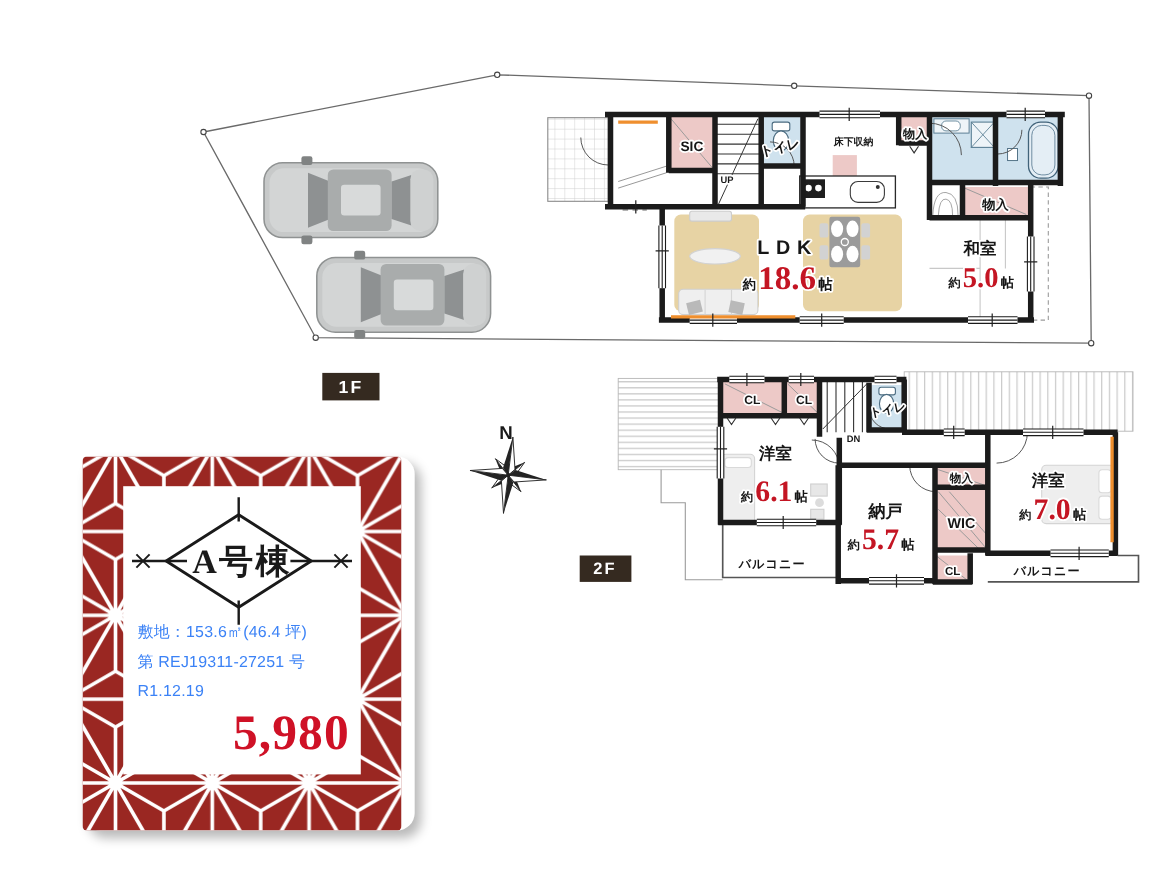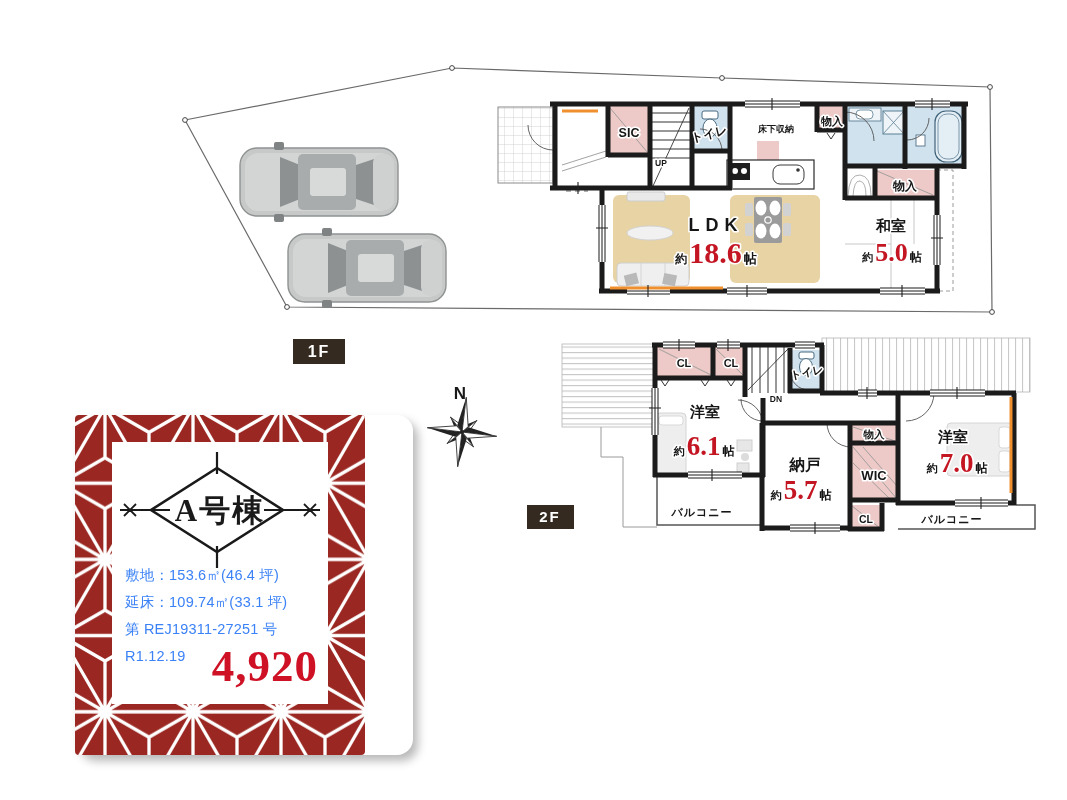--- a/index.html
+++ b/index.html
@@ -8,21 +8,21 @@
   #plan-svg{position:absolute;left:0;top:0;}
   text{font-family:"Liberation Sans",sans-serif;}
   .halo{stroke:#ffffff;stroke-width:3.2px;paint-order:stroke;stroke-linejoin:round;}
   .rn{fill:#161616;font-weight:bold;text-anchor:middle;}
   .sz{text-anchor:middle;}
   .sz .ax{fill:#161616;font-weight:bold;}
   .sz .big{fill:#c41523;font-family:"Liberation Serif",serif;font-weight:bold;}
   .sm{fill:#161616;font-weight:bold;text-anchor:middle;}
   .tag-text{fill:#ffffff;font-weight:bold;text-anchor:middle;letter-spacing:2px;}
   
-  #card{position:absolute;left:75px;top:415px;width:338px;height:340px;
+  #card{position:absolute;left:75px;top:415px;width:302px;height:340px;
         box-shadow:5px 6px 10px rgba(0,0,0,.28);border-radius:16px;}
   #card .card-bg{position:absolute;left:0;top:0;}
   #card .panel{position:absolute;left:37px;top:27px;width:216px;height:262px;background:#ffffff;}
   #card .emblem{position:absolute;left:0;top:4px;}
   #card .card-title{position:absolute;top:48px;left:0;width:100%;text-align:center;
         font-family:"Liberation Serif",serif;font-weight:bold;font-size:31px;color:#1a1a1a;letter-spacing:2px;}
   #card .lines{position:absolute;left:13px;top:122px;width:198px;font-size:14.5px;color:#3b82f6;
         letter-spacing:.2px;}
   #card .lines div{height:27px;line-height:22px;white-space:nowrap;}
   #card .price{position:absolute;right:10px;top:198px;font-family:"Liberation Serif",serif;
@@ -336,21 +336,20 @@
       <svg class="emblem" width="216" height="126">
         <g fill="none" stroke="#1a1a1a" stroke-width="2.2">
           <polygon points="105,22 171,64 105,106 39,64" stroke-width="2.6"></polygon>
           <path d="M105,6V28 M105,100V122 M8,64H58 M152,64H208"></path>
           <path d="M12,58L24,70 M24,58L12,70 M192,58L204,70 M204,58L192,70" stroke-width="1.8"></path>
         </g>
       </svg>
       <div class="card-title">A号棟</div>
       <div class="lines">
         <div>敷地：153.6㎡(46.4 坪)</div>
-        <div>延床：109.74㎡(33.1 坪)</div>
         <div>第 REJ19311-27251 号</div>
         <div>R1.12.19</div>
       </div>
-      <div class="price">4,920</div>
+      <div class="price">5,980</div>
     </div>
   </div>
 
 </div>
 
 </body></html>

